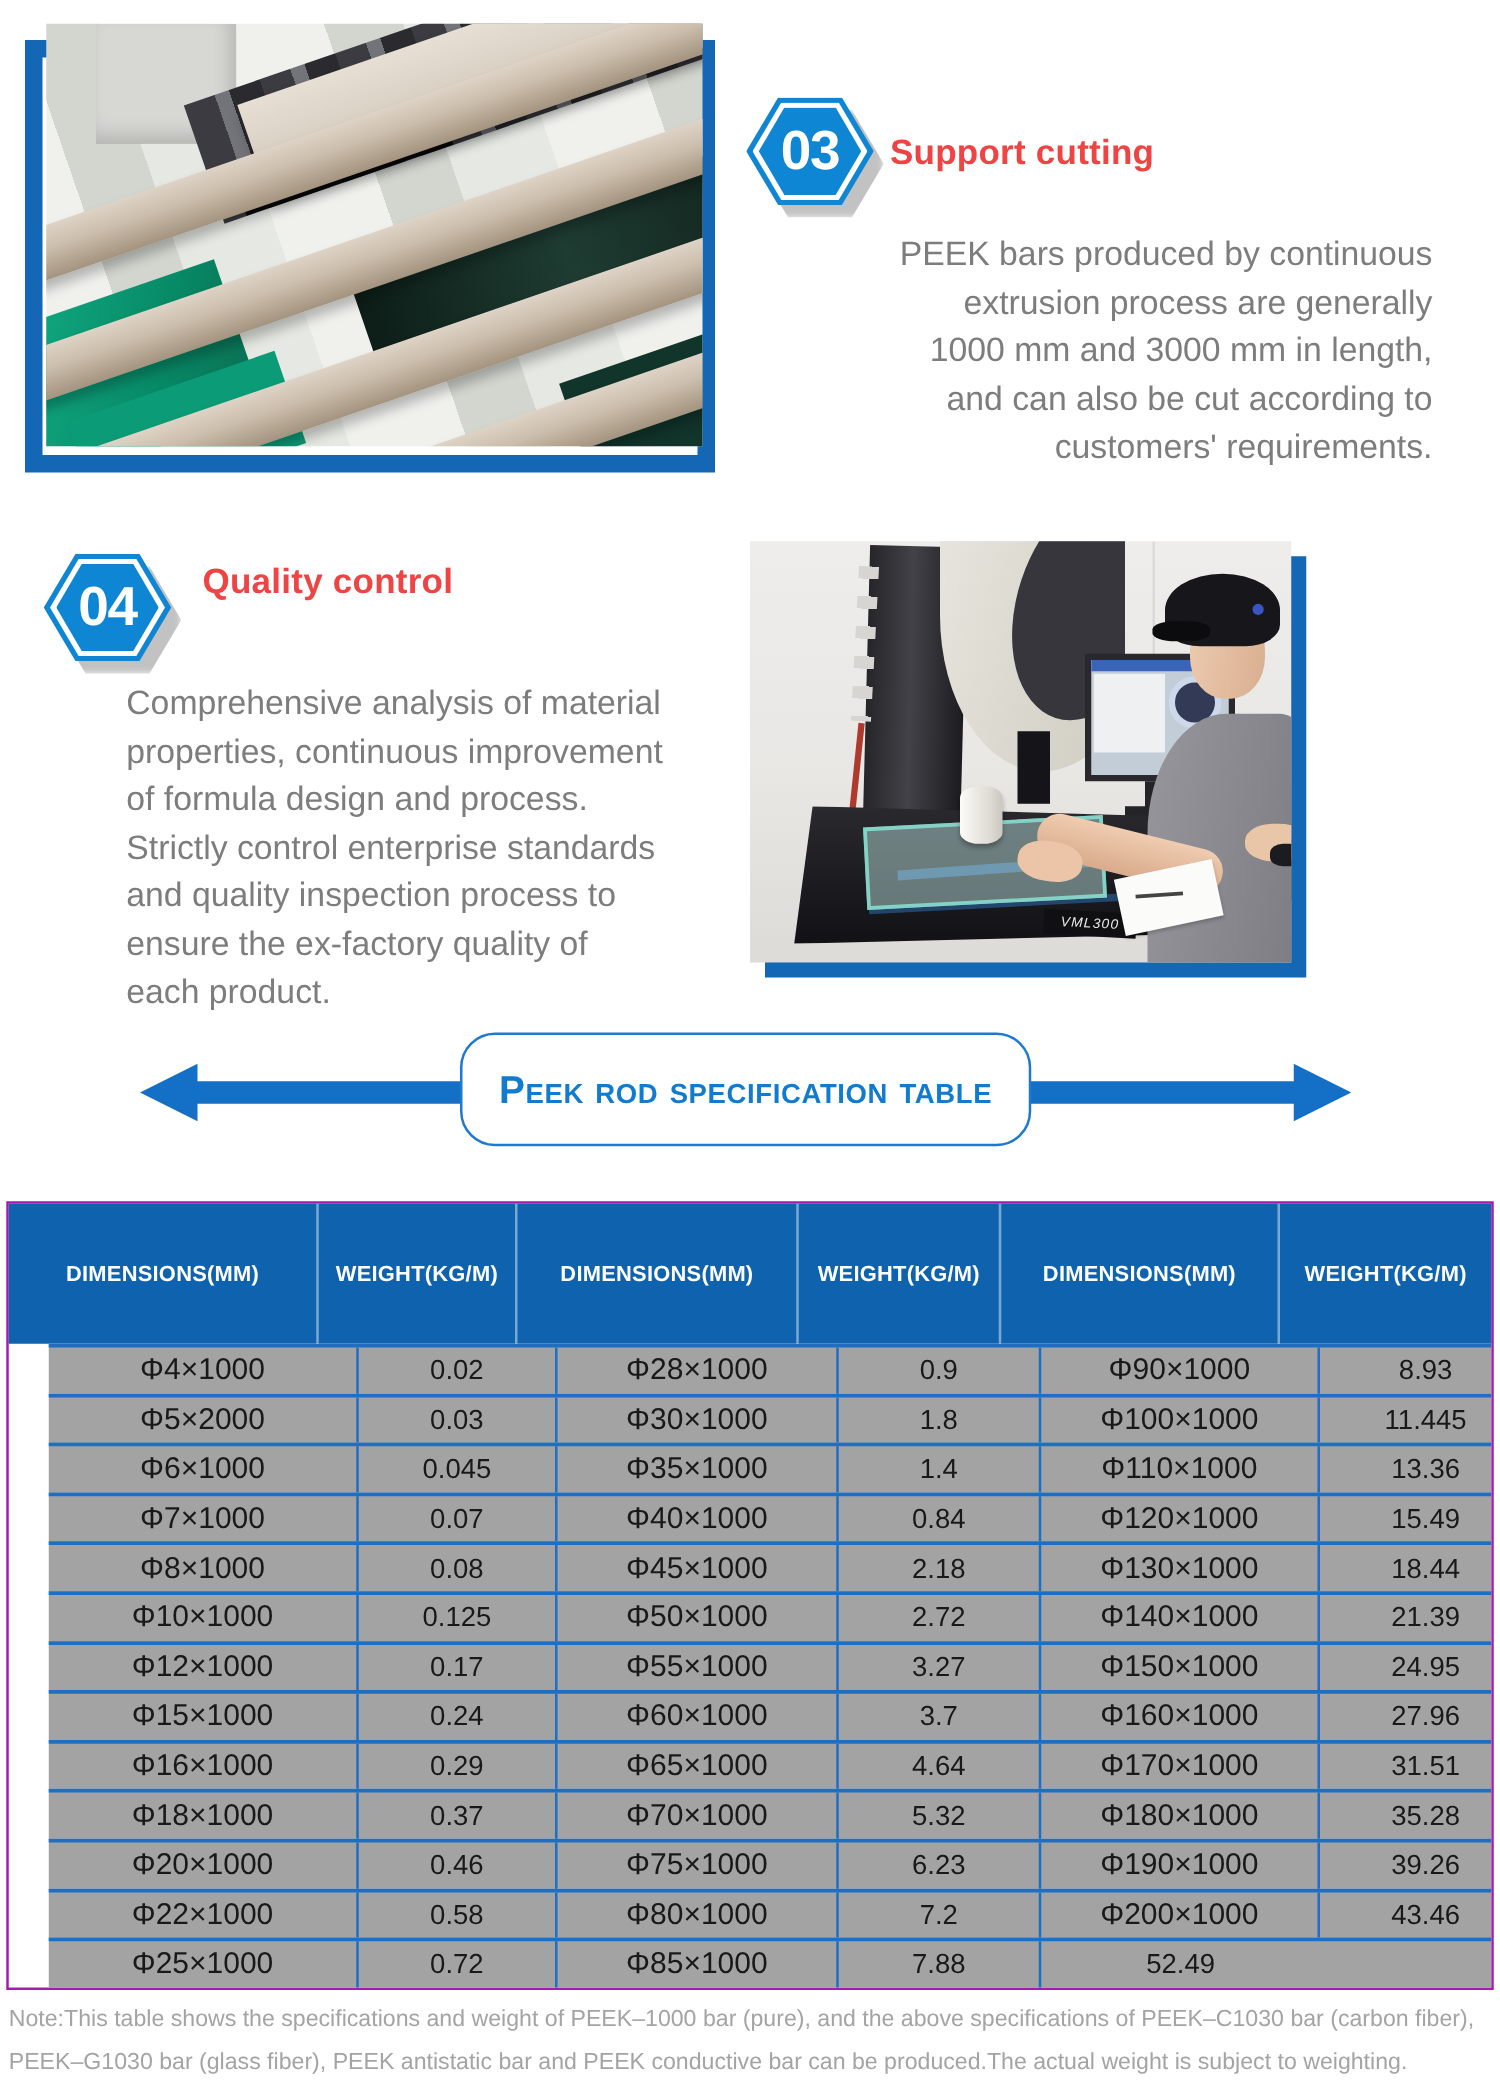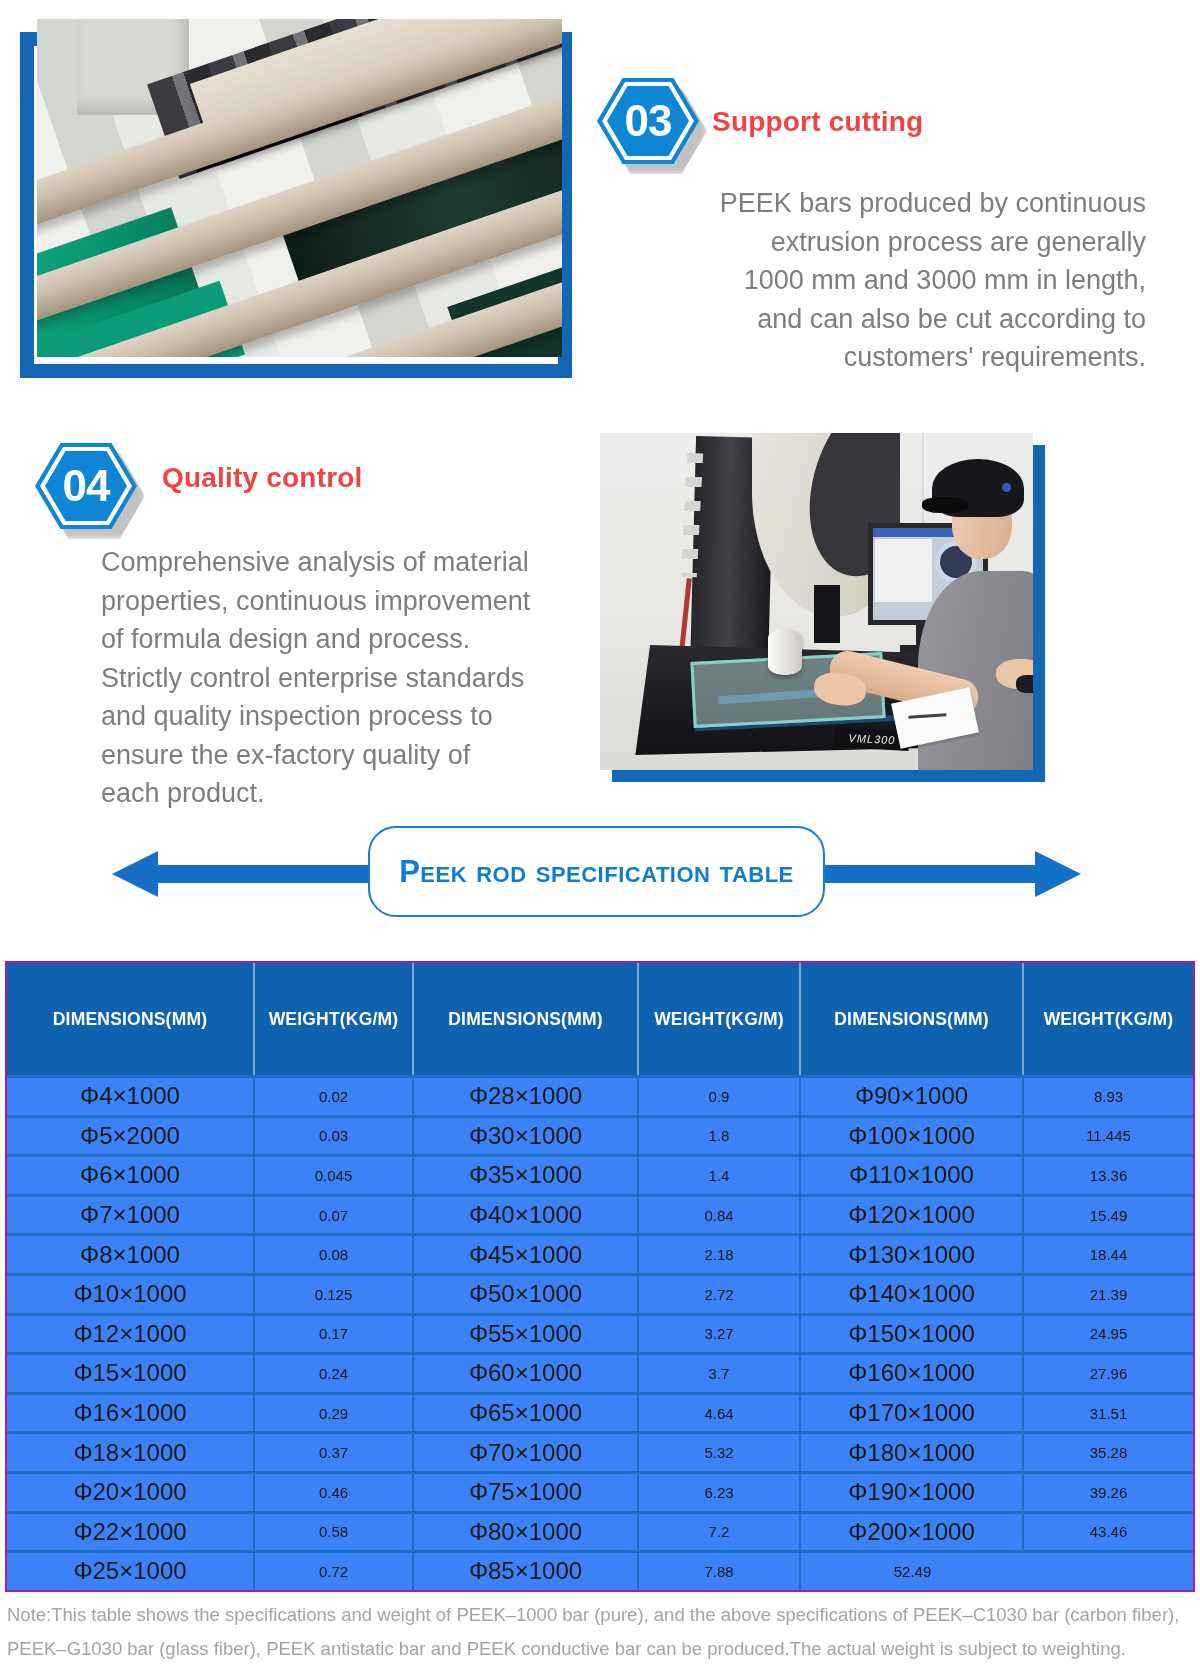--- a/index.html
+++ b/index.html
@@ -107,26 +107,26 @@
         border-radius:28px;box-sizing:border-box;display:flex;align-items:center;justify-content:center;}
   .pill-label{font-variant:small-caps;font-weight:bold;font-size:31px;color:#117bd0;letter-spacing:.5px;}
 
   
   .spec-table{position:absolute;left:5px;top:961px;width:1190px;border:2px solid #a21caf;box-sizing:border-box;background:#fff;}
   .thead{display:grid;grid-template-columns:248px 159px 225px 162px 223px 169px;height:112px;background:#0f62ad;}
   .th{display:flex;align-items:center;justify-content:center;color:#fff;font-weight:bold;font-size:17.5px;
       border-right:2px solid rgba(255,255,255,.45);box-sizing:border-box;letter-spacing:.2px;}
   .th:last-child{border-right:none;}
   .tr{display:grid;grid-template-columns:248px 159px 225px 162px 223px 169px;height:39.6px;
-      border-top:3px solid #1e6fc4;box-sizing:border-box;background:#3b82f6;}
+      border-top:3px solid #1e6fc4;box-sizing:border-box;background:#a3a3a3;margin-left:32px;}
   .td{display:flex;align-items:center;justify-content:center;color:#191919;
       border-right:2px solid #1e6fc4;box-sizing:border-box;}
   .td:last-child{border-right:none;}
   .td.dim{font-size:24px;}
-  .td.wt{font-size:15px;}
+  .td.wt{font-size:22px;}
 
   .note{position:absolute;left:7px;top:1598px;width:1188px;font-size:18.5px;line-height:33.5px;color:#a4a4a4;white-space:pre-line;}
 </style>
 </head>
 <body>
 
 <div class="page">
 
   <div class="photo-frame" style="left:20px;top:32px;width:552px;height:346px;"></div>
   <div class="photo1">
@@ -160,21 +160,21 @@
 customers' requirements.</div>
 
   <div class="hex" style="left:35px;top:443px;">
     <div class="hex-shadow"></div>
     <div class="hex-outer"></div>
     <div class="hex-ring"></div>
     <div class="hex-core">
       <span class="hex-num">04</span>
     </div>
   </div>
-  <div class="sec-title" style="left:162px;top:462px;">Quality control</div>
+  <div class="sec-title" style="left:162px;top:449px;">Quality control</div>
   <div class="sec-body" style="left:101px;top:543px;width:490px;">Comprehensive analysis of material
 properties, continuous improvement
 of formula design and process.
 Strictly control enterprise standards
 and quality inspection process to
 ensure the ex-factory quality of
 each product.</div>
 
   <div class="photo-frame" style="left:612px;top:445px;width:433px;height:337px;"></div>
   <div class="photo2">

